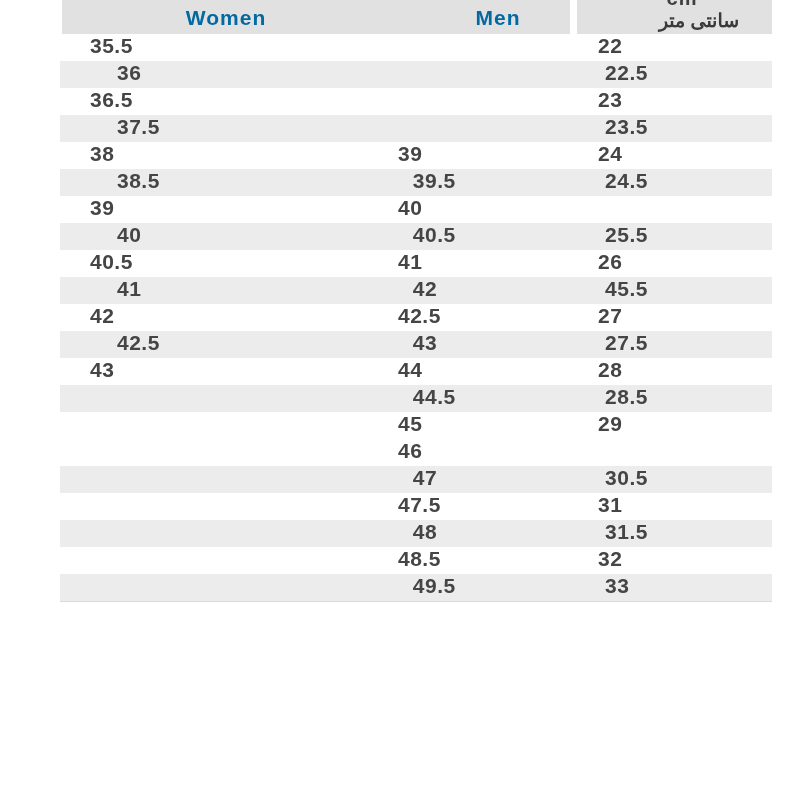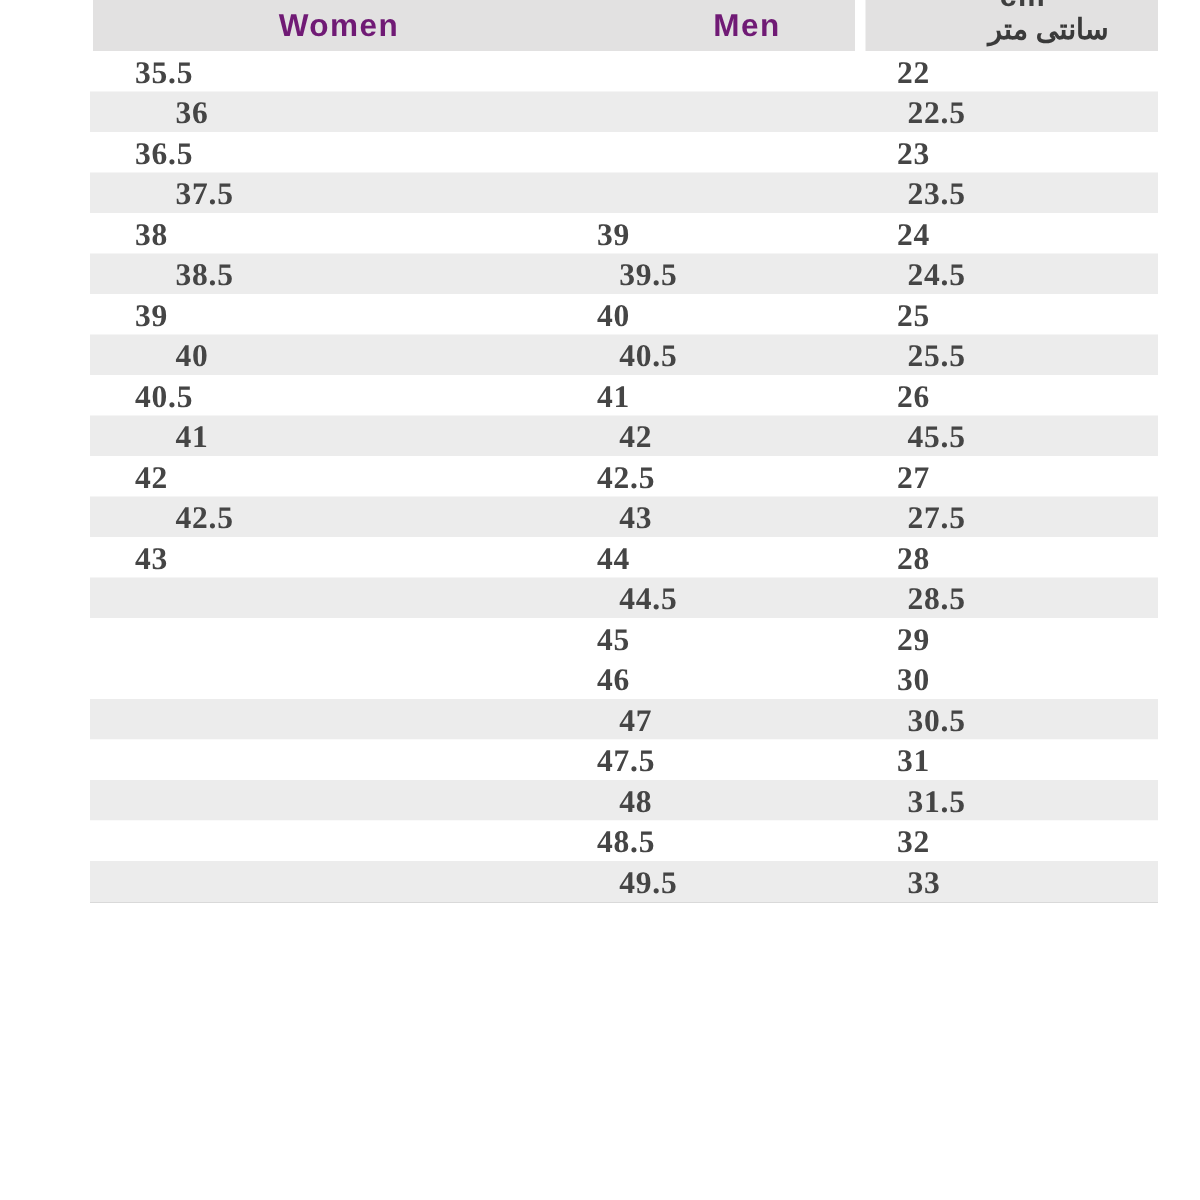--- a/index.html
+++ b/index.html
@@ -20,37 +20,37 @@
   .header-row{
     position:relative;height:34px;overflow:hidden;
   }
   .hblock{
     position:absolute;top:0;height:34px;background:var(--header-bg);
   }
   .hblock-us{left:2px;width:508px;}
   .hblock-cm{left:517px;width:195px;}
   .h-label{
     position:absolute;transform:translateX(-50%);
-    font-size:21px;font-weight:bold;color:#701a75;letter-spacing:1px;white-space:nowrap;
+    font-size:21px;font-weight:bold;color:#0369a1;letter-spacing:1px;white-space:nowrap;
   }
   .h-women{left:164px;bottom:4px;}
   .h-men{left:436px;bottom:4px;margin-top:44px;}
   .h-cm-en{
     position:absolute;left:105px;bottom:26px;transform:translateX(-50%);
     font-size:20px;line-height:20px;font-weight:bold;color:#3f3f3f;letter-spacing:1px;
   }
   .h-cm-fa{
     position:absolute;left:122px;bottom:3px;transform:translateX(-50%);
     font-size:19px;line-height:20px;font-weight:bold;color:#3a3a3a;
     font-family:Liberation Sans, sans-serif;white-space:nowrap;direction:rtl;text-align:right;
   }
   
   .table-body{border-bottom:1px solid var(--border);}
   .row{
-    display:flex;align-items:flex-end;height:27px;background:#ffffff;font-family:Liberation Serif, serif;
+    display:flex;align-items:flex-start;height:27px;background:#ffffff;
   }
   .row.striped{background:var(--stripe-bg);padding-left:27px;}
   .cell{
     box-sizing:border-box;font-size:21px;font-weight:bold;color:var(--text);
     letter-spacing:0.5px;white-space:nowrap;overflow:hidden;
   }
   .cell-women{width:330px;padding-left:30px;}
   .cell-men{width:200px;padding-left:8px;}
   .cell-cm{width:182px;padding-left:8px;}
 </style>
@@ -95,21 +95,20 @@
         <div class="cell cell-cm">24</div>
       </div>
       <div class="row striped">
         <div class="cell cell-women">38.5</div>
         <div class="cell cell-men">39.5</div>
         <div class="cell cell-cm">24.5</div>
       </div>
       <div class="row">
         <div class="cell cell-women">39</div>
         <div class="cell cell-men">40</div>
-        <div class="cell cell-cm">25</div>
       </div>
       <div class="row striped">
         <div class="cell cell-women">40</div>
         <div class="cell cell-men">40.5</div>
         <div class="cell cell-cm">25.5</div>
       </div>
       <div class="row">
         <div class="cell cell-women">40.5</div>
         <div class="cell cell-men">41</div>
         <div class="cell cell-cm">26</div>
@@ -140,21 +139,20 @@
         <div class="cell cell-cm">28.5</div>
       </div>
       <div class="row">
         <div class="cell cell-women"></div>
         <div class="cell cell-men">45</div>
         <div class="cell cell-cm">29</div>
       </div>
       <div class="row">
         <div class="cell cell-women"></div>
         <div class="cell cell-men">46</div>
-        <div class="cell cell-cm">30</div>
       </div>
       <div class="row striped">
         <div class="cell cell-women"></div>
         <div class="cell cell-men">47</div>
         <div class="cell cell-cm">30.5</div>
       </div>
       <div class="row">
         <div class="cell cell-women"></div>
         <div class="cell cell-men">47.5</div>
         <div class="cell cell-cm">31</div>

